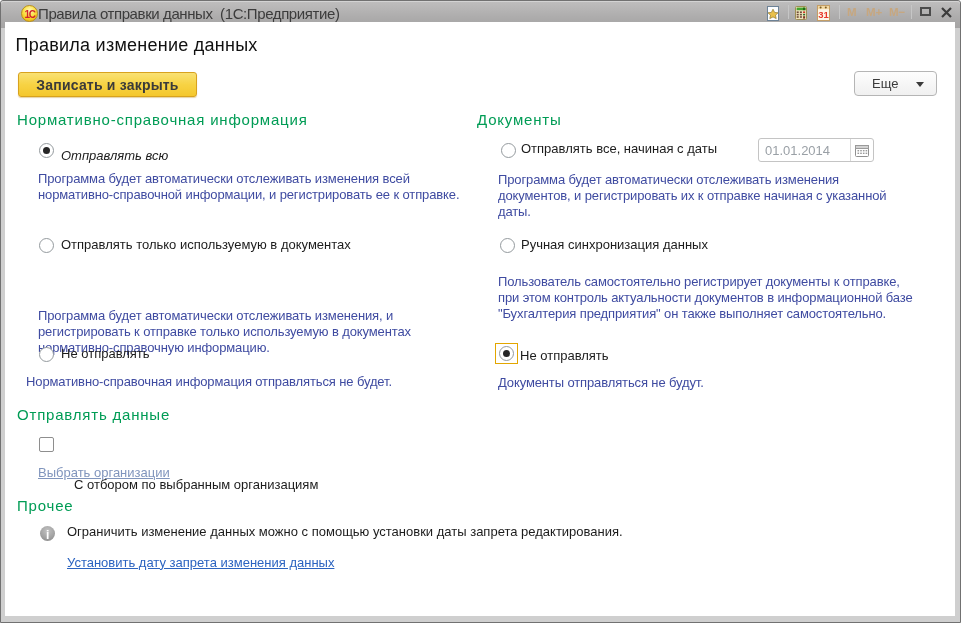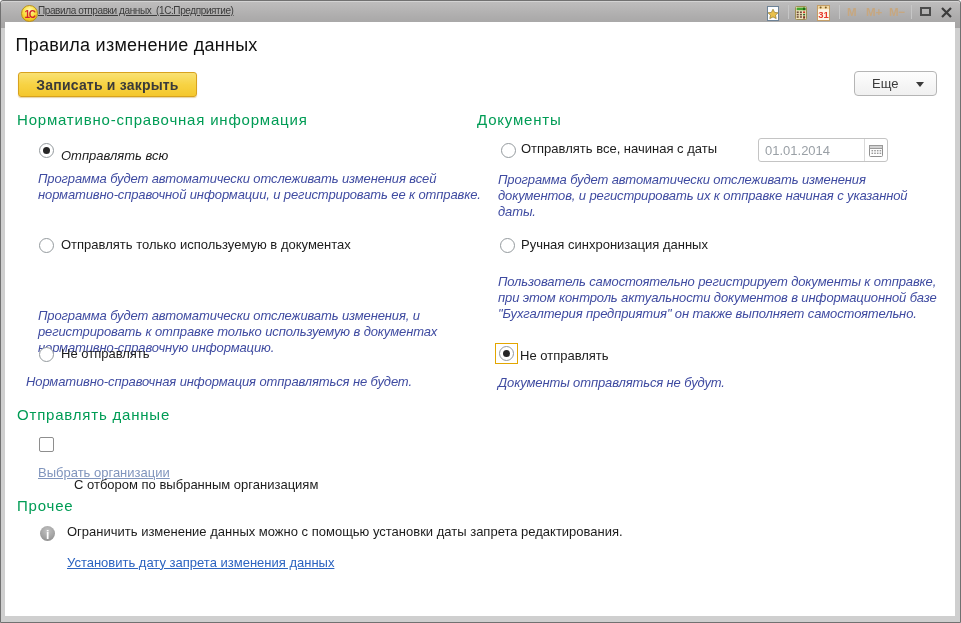--- a/index.html
+++ b/index.html
@@ -4,21 +4,21 @@
 <style>
   * { margin:0; padding:0; box-sizing:border-box; }
   html,body { width:961px; height:623px; overflow:hidden; }
   body { font-family:"Liberation Sans", sans-serif; position:relative; background:#fff; }
   .frame { position:absolute; left:0; top:0; width:961px; height:623px;
            background:#cfcfcf; border:1px solid #717171; border-radius:3px 3px 0 0; }
   .titlebar { position:absolute; left:1px; top:1px; width:959px; height:27px;
               border-radius:3px 3px 0 0;
               background:linear-gradient(#bfbebe, #adacac 60%, #a5a4a4);
               box-shadow:inset 0 1px 0 #d3d3d3; }
-  .titletext { position:absolute; left:37px; top:5.2px; font-size:10px; letter-spacing:-0.4px; line-height:1; color:#3c3c3c;text-decoration:underline; }
+  .titletext { position:absolute; left:37px; top:5.2px; font-size:15px; letter-spacing:-0.4px; line-height:1; color:#3c3c3c; }
   .logo { position:absolute; left:20px; top:3.5px; width:17px; height:17px; border-radius:50%;
           background:radial-gradient(circle at 50% 30%, #fdf6c0 0%, #fbe244 45%, #f0c01d 75%, #cf9a10 100%);
           border:1px solid #b98f1d; }
   .logo span { position:absolute; left:2.5px; top:3.5px; font-size:10px; font-weight:bold; color:#d2232a; letter-spacing:-1.2px;}
   .content { position:absolute; left:5px; top:22px; width:950px; height:594px; background:#ffffff; }
 
   .h1 { position:absolute; font-size:18px; letter-spacing:0.25px; line-height:1; color:#111; }
   .ghead { position:absolute; font-size:15px; letter-spacing:0.8px; line-height:1; color:#009C55; }
   .btn-yellow { position:absolute; left:18px; top:71.5px; width:179px; height:25.5px;
       border:1px solid #d8a21e; border-radius:3px;
@@ -33,24 +33,24 @@
   .btn-more .arr { position:absolute; right:12px; top:10px; width:0; height:0;
       border-left:4px solid transparent; border-right:4px solid transparent; border-top:5px solid #3a3a3a; }
 
   .radio { position:absolute; width:15px; height:15px; border-radius:50%;
            border:1px solid #949a9e; background:#fff; }
   .radio.sel::after { content:""; position:absolute; left:3px; top:3px; width:7px; height:7px;
            border-radius:50%; background:#262626; }
   .focusbox { position:absolute; border:1px solid #e3a600; background:#fff; }
   .checkbox { position:absolute; width:15px; height:15px; border:1px solid #8e8e8e; border-radius:2px; background:#fff; }
   .lbl { position:absolute; font-size:13px; line-height:1; color:#1c1c1c; white-space:nowrap; }
-  .desc { position:absolute; font-size:13px; color:#3f4ba1; line-height:16px; letter-spacing:-0.12px;font-style:italic; }
+  .desc { position:absolute; font-size:13px; color:#3f4ba1; line-height:16px; letter-spacing:-0.12px; }
   .link1 { position:absolute; font-size:13px; line-height:1; color:#8095bd; text-decoration:underline; white-space:nowrap; }
   .link2 { position:absolute; font-size:13px; line-height:1; color:#2b63c0; text-decoration:underline; white-space:nowrap; }
-  .datefield { position:absolute; left:758px; top:138px; width:130px; height:24px;
+  .datefield { position:absolute; left:758px; top:138px; width:116px; height:24px;
       border:1px solid #c4c4c4; border-radius:3px; background:#fff; }
   .datefield .dt { position:absolute; left:6px; top:5px; font-size:13px; line-height:1; color:#9aa0a6; }
   .datefield .sep { position:absolute; right:22px; top:0; width:1px; height:100%; background:#d9d9d9; }
   .infoicon { position:absolute; left:40px; top:526px; width:15px; height:15px; border-radius:50%;
       background:radial-gradient(circle at 50% 32%, #c2c2c2, #a3a3a3 55%, #8d8d8d 85%, #7f7f7f);
       }
   .infoicon::after { content:"i"; position:absolute; left:6px; top:1.5px; color:#fff; font-size:12px; font-weight:bold; font-family:"Liberation Sans",sans-serif; }
 </style>
 </head>
 <body>

